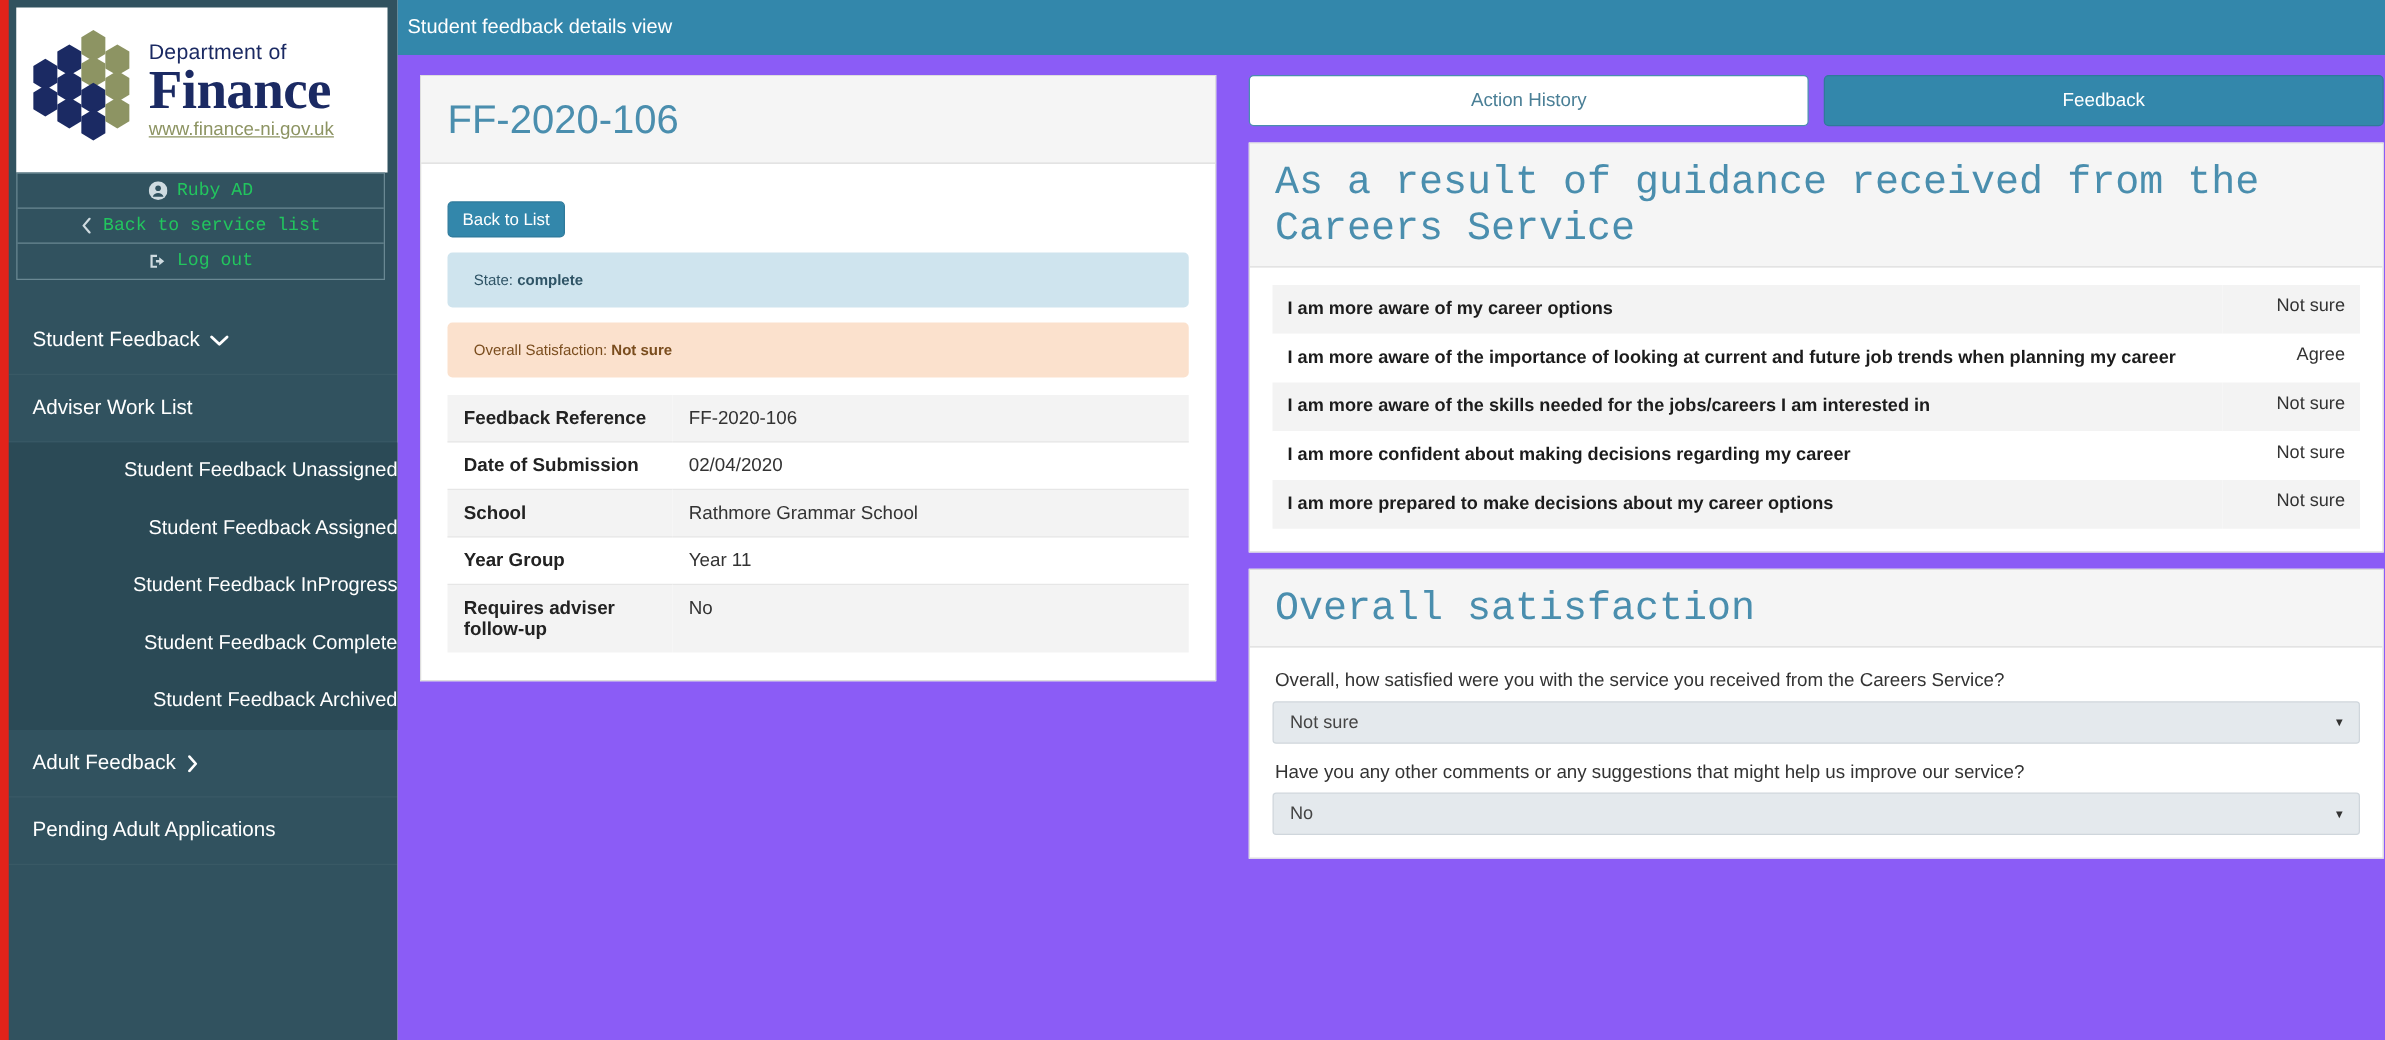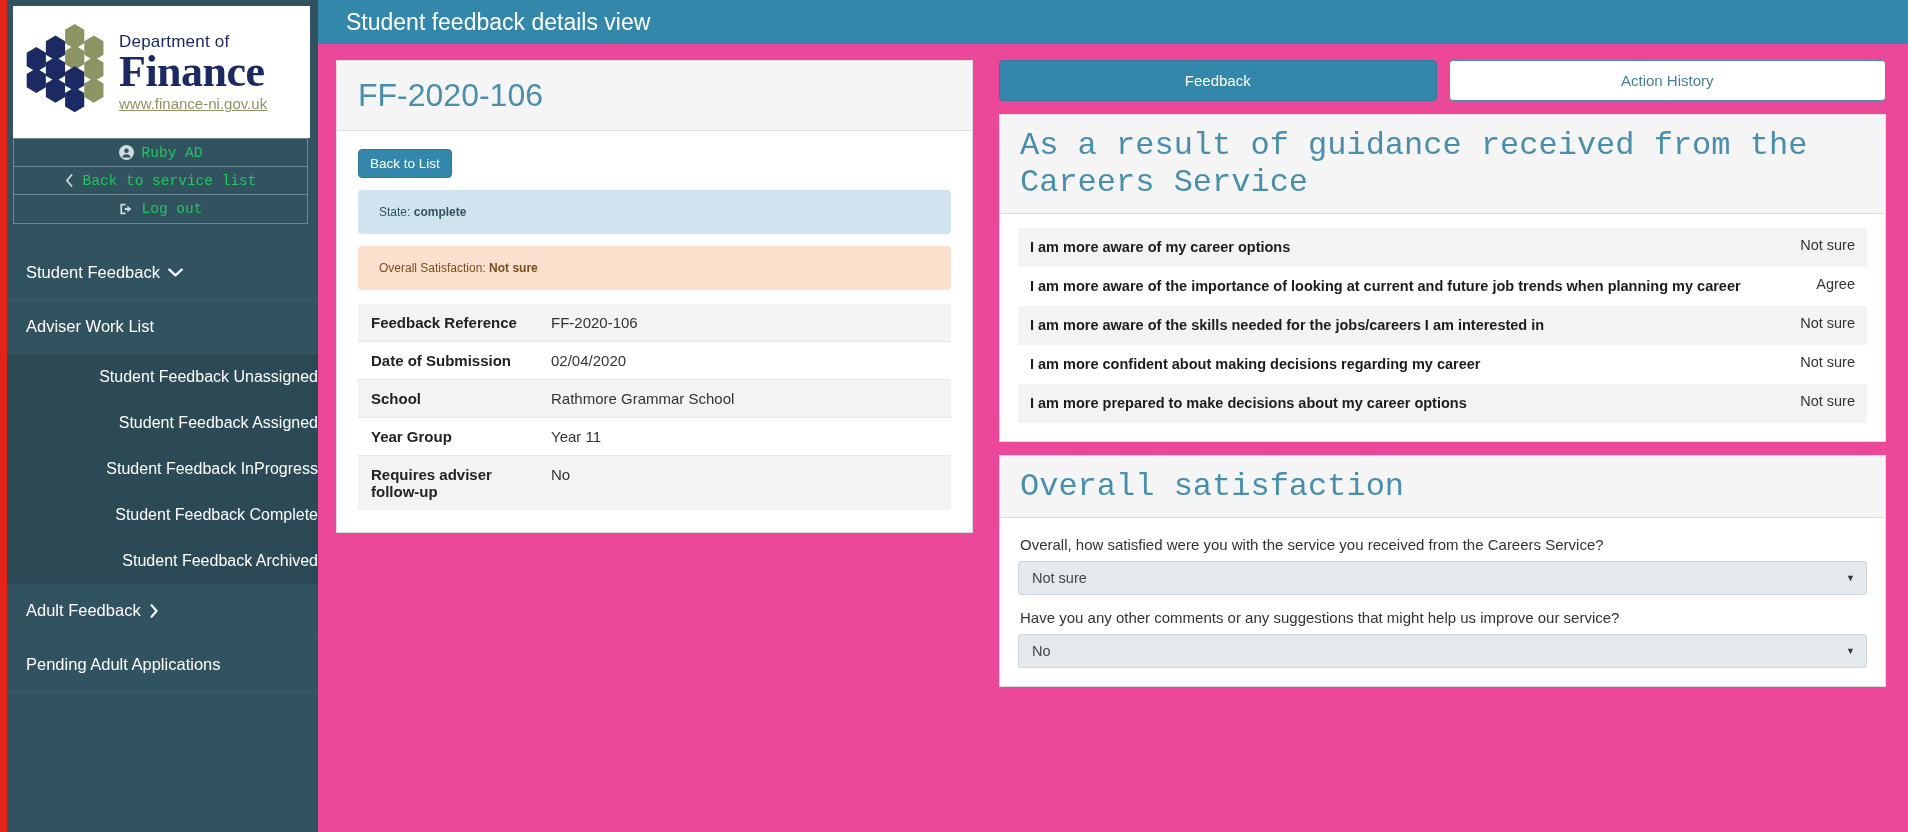--- a/index.html
+++ b/index.html
@@ -80,30 +80,30 @@
     cursor: pointer;
   }
   .chev { display: inline-block; line-height: 0; }
 
   
   .rightside { flex: 1; display: flex; flex-direction: column; min-width: 0; }
   .topbar {
     background: #3387ab;
     height: 44px;
     display: flex; align-items: center;
-    padding-left: 28px;
+    padding-left: 8px;
     color: #ffffff;
-    font-size: 23px;
+    font-size: 16px;
   }
   .content {
     flex: 1;
     display: flex;
-    padding: 16px 22px 10px 18px;
+    padding: 16px 1px 10px 18px;
     gap: 26px;
-    background: #ec4899;
+    background: #8b5cf6;
     align-items: flex-start;
     justify-content: flex-end;
   }
 
   
   .left-col { flex: 0 0 637px; }
   .panel {
     border: 1px solid #dddddd;
     background: #ffffff;
   }
@@ -120,20 +120,21 @@
   .panel-body { padding: 18px 21px 22px 21px; }
   .btn-back {
     display: inline-block;
     background: #3387ab;
     color: #ffffff;
     font-size: 13.5px;
     border: 1px solid #2f7a9b;
     border-radius: 4px;
     padding: 6px 11px;
     cursor: pointer;
+    margin-top: 12px;
   }
   .alert {
     margin-top: 12px;
     border-radius: 4px;
     padding: 15px 21px;
     font-size: 12px;
   }
   .alert-info { background: #cfe4ee; color: #2f5466; }
   .alert-warn { background: #fbe1cd; color: #7a4d1e; margin-top: 12px; }
   .alert b { font-weight: 700; }
@@ -372,22 +373,22 @@
                 <td class="v">No</td>
               </tr>
             </tbody>
               </table>
           </div>
         </div>
       </section>
 
       <section class="right-col">
         <div class="tabs">
+          <div class="tab inactive">Action History</div>
           <div class="tab active">Feedback</div>
-          <div class="tab inactive">Action History</div>
         </div>
 
         <div class="sec">
           <div class="sec-head">
             <h2>As a result of guidance received from the Careers Service</h2>
           </div>
           <div class="sec-body">
             <table class="qa">
               <tbody>
                   <tr>

